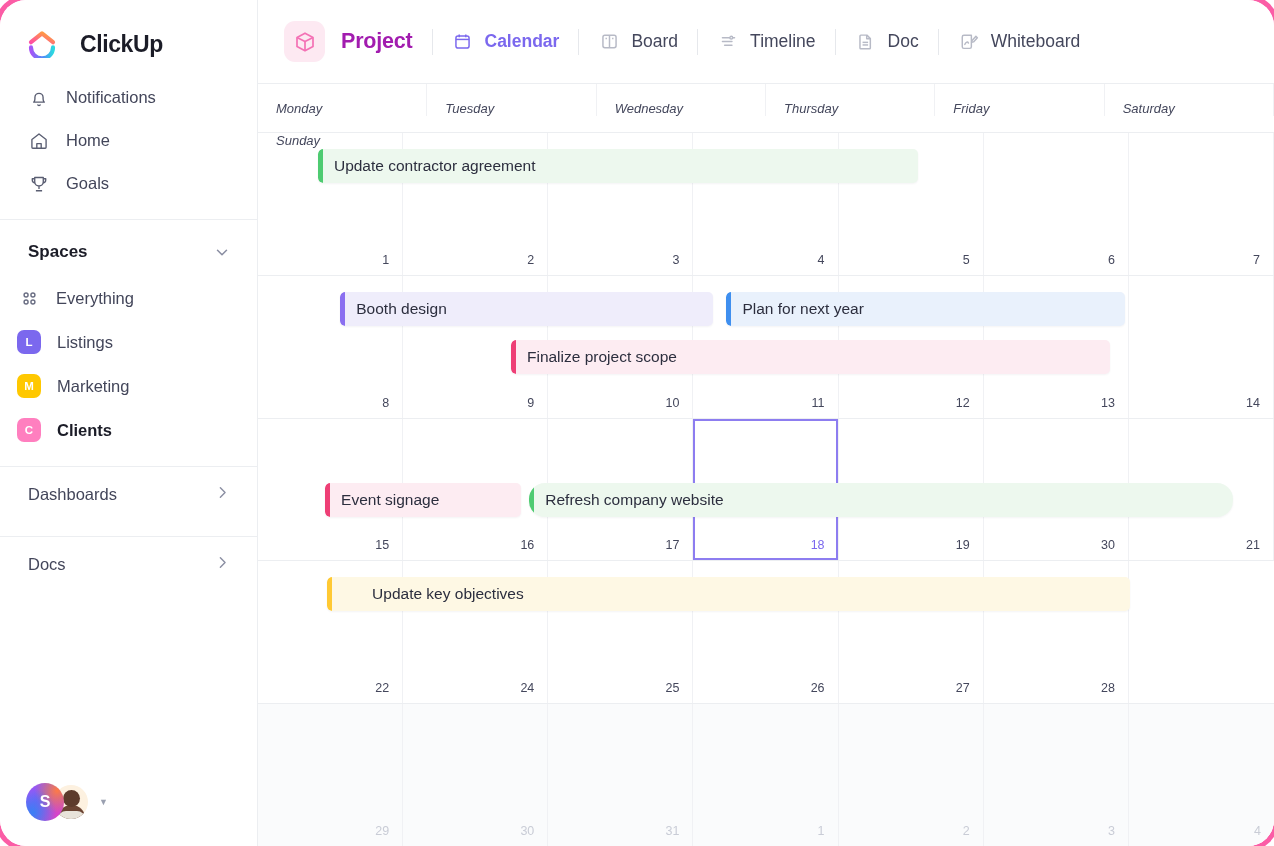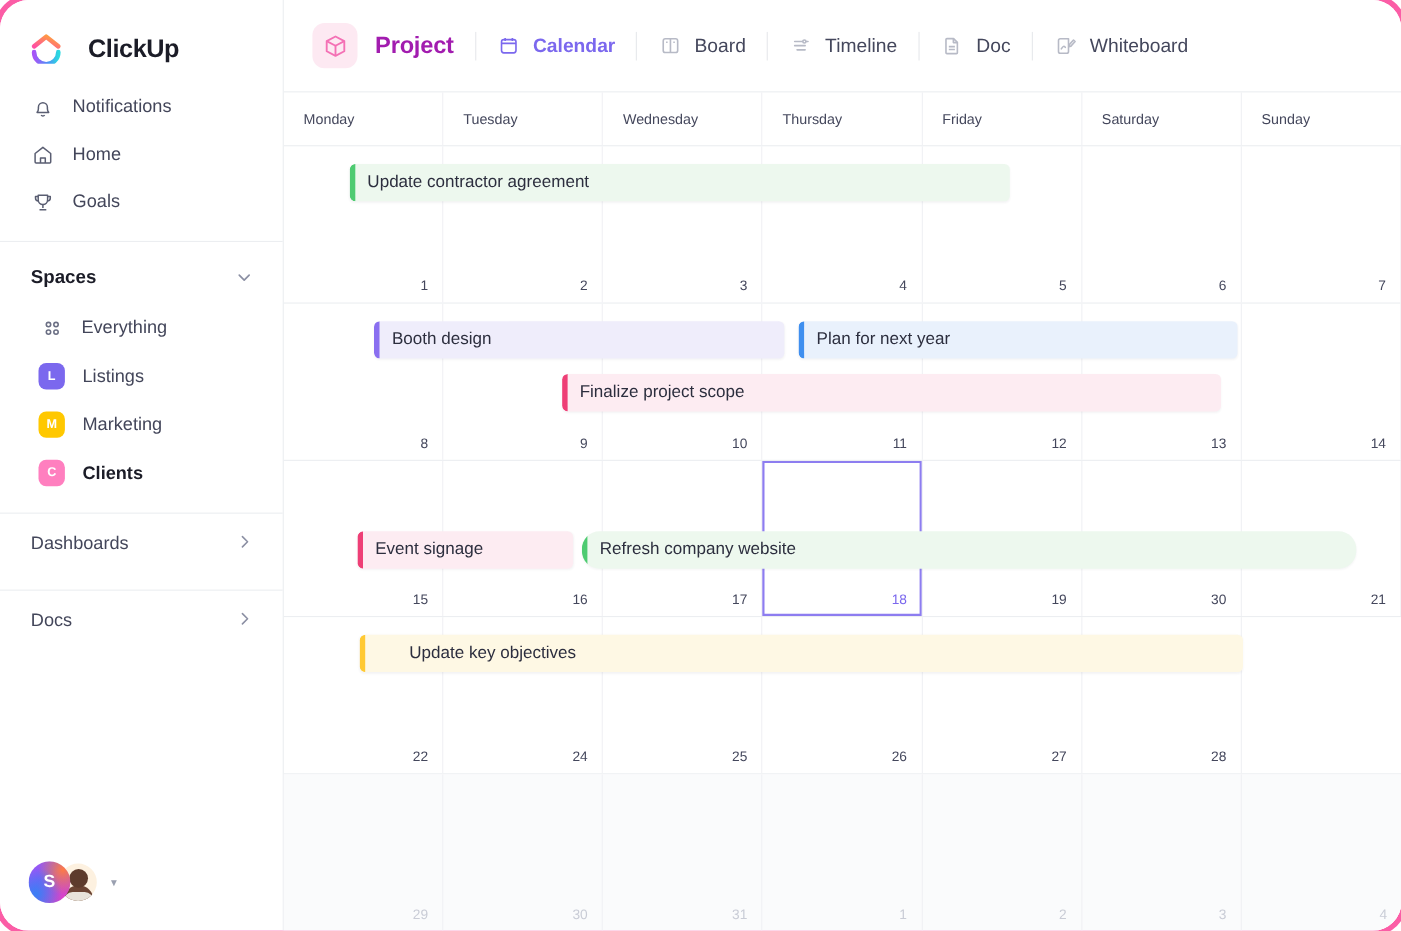--- a/index.html
+++ b/index.html
@@ -52,21 +52,21 @@
 
   .spaces-head {
     display:flex; align-items:center; justify-content:space-between;
     padding:0 26px 0 28px; height:48px; margin-top:8px;
   }
   .spaces-head .title { font-size:17px; font-weight:bold; color:#1b1c27; }
   .chev { color:#8b8fa3; display:flex; }
 
   .space-item {
     display:flex; align-items:center; gap:16px;
-    height:44px; padding:0 36px; cursor:pointer;
+    height:44px; padding:0 18px; cursor:pointer;
     font-size:16.5px; color:#43465a;
   }
   .space-item.active > .sp-label { font-weight:bold; color:#1b1c27; }
   .sp-ico { width:22px; height:22px; flex:0 0 22px; display:flex; align-items:center; justify-content:center; }
   .sp-badge {
     width:24px; height:24px; flex:0 0 24px; border-radius:7px;
     color:#fff; font-size:11.5px; font-weight:bold;
     display:flex; align-items:center; justify-content:center;
     margin-left:-1px;
   }
@@ -119,22 +119,22 @@
   .tab {
     display:flex; align-items:center; gap:11px;
     font-size:17.5px; color:#44475c; cursor:pointer; white-space:nowrap;
   }
   .tab.active { color:#7b68ee; font-weight:bold; }
   .tab .ticon { display:flex; align-items:center; justify-content:center; width:22px; height:22px; }
 
   
   .cal { flex:1; display:flex; flex-direction:column; min-height:0; }
   .dow {
-    display:grid; grid-template-columns:repeat(7,1fr);
-    height:49px; flex:0 0 49px; border-bottom:1px solid #eceef1;
+    display:grid; grid-template-columns:repeat(6,1fr);
+    height:49px; flex:0 0 49px; border-bottom:1px solid #eceef1;font-style:italic;
   }
   .dow div {
     font-size:13px; color:#44475c; padding:17px 0 0 18px;
     border-right:1px solid #f0f1f4;
   }
   .dow div:last-child { border-right:none; }
 
   .weeks { flex:1; display:flex; flex-direction:column; position:relative; min-height:0; }
   .week {
     flex:1; position:relative; border-bottom:1px solid #eceef1;

